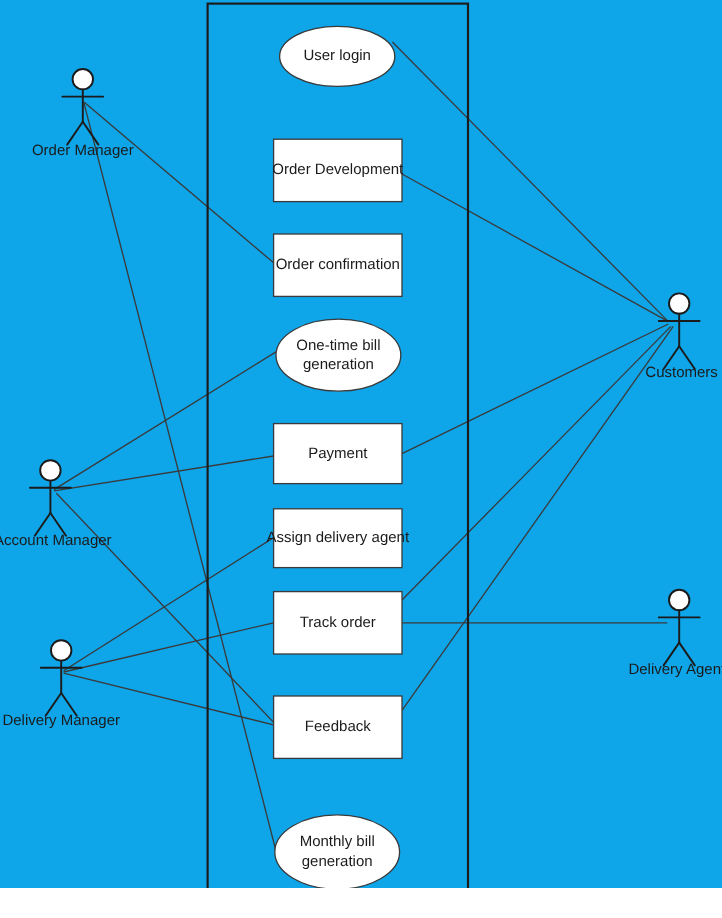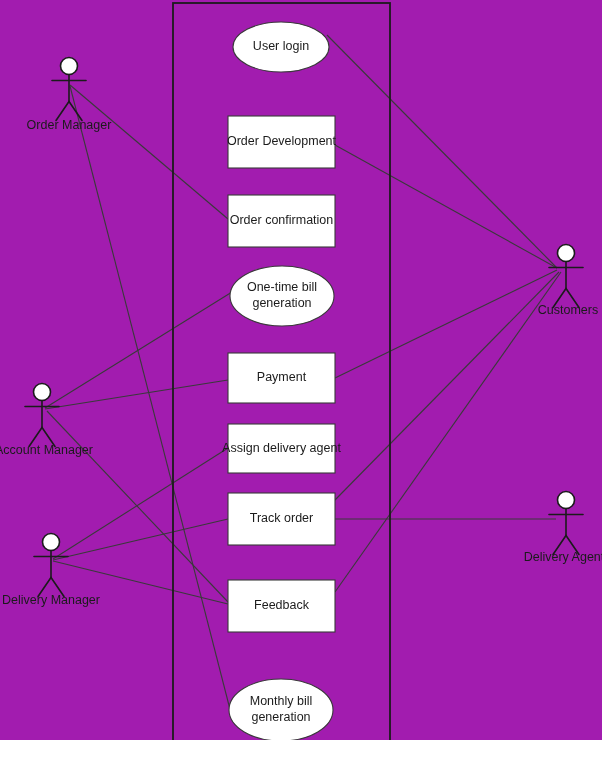--- a/index.html
+++ b/index.html
@@ -4,21 +4,21 @@
 <style>
   html, body {
     margin: 0;
     padding: 0;
     background: #ffffff;
   }
   #diagram-root {
     position: relative;
     width: 602px;
     height: 740px;
-    background: #a21caf;
+    background: #0ea5e9;
     font-family: "Liberation Sans", sans-serif;
     overflow: hidden;
   }
   svg#usecase-svg {
     position: absolute;
     left: 0;
     top: 0;
     width: 602px;
     height: 765px;
   }

